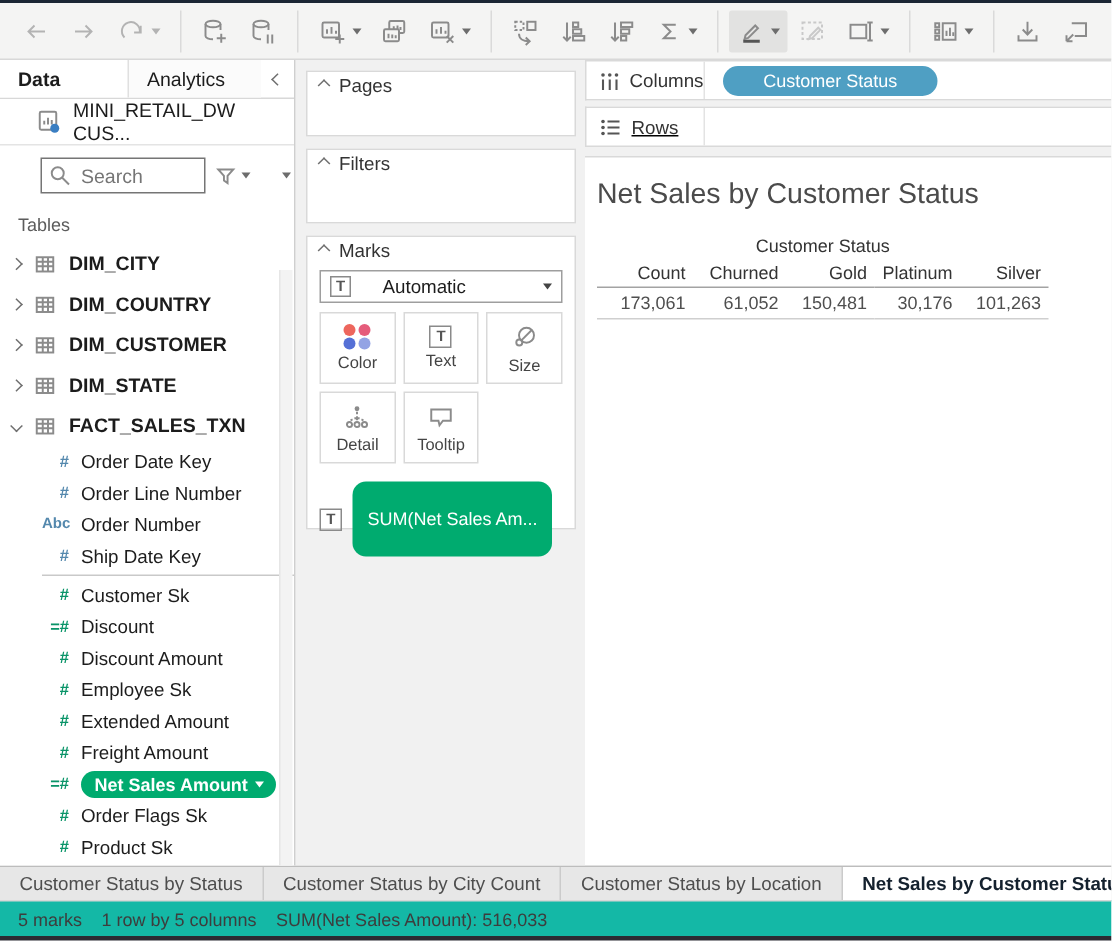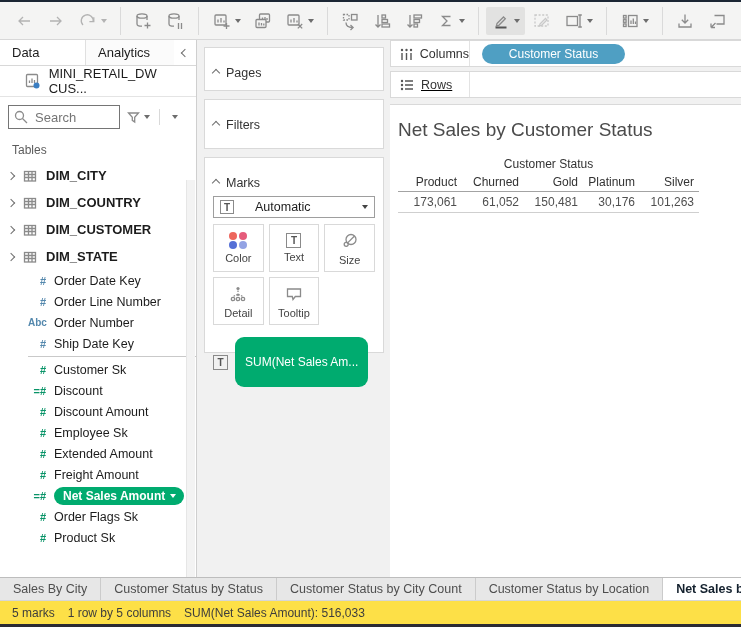--- a/index.html
+++ b/index.html
@@ -24,31 +24,31 @@
   
   .main { display:flex; height:537px; background:#f1f1f1; }
 
   
   .left-panel { width:197px; background:#fff; border-right:1px solid #cfcfcf;
     display:flex; flex-direction:column; position:relative; }
   .lp-scroll { position:absolute; top:140px; bottom:0; right:1px; width:9px; background:#f3f3f3;
     border-left:1px solid #e6e6e6; }
   .dp-tabs { height:26px; display:flex; align-items:stretch; border-bottom:1px solid #d8d8d8; }
   .dp-tab { display:flex; align-items:center; padding-left:12px; font-size:13px; color:#1c1c1c; }
-  .dp-tab.data { width:86px; font-weight:normal; border-right:1px solid #e0e0e0; background:#fff; }
+  .dp-tab.data { width:86px; font-weight:bold; border-right:1px solid #e0e0e0; background:#fff; }
   .dp-tab.analytics { flex:1; background:#fbfbfb; }
   .dp-collapse { width:22px; display:flex; align-items:center; justify-content:center; }
   .chev { width:6px; height:6px; border-right:1.5px solid #6f6f6f; border-bottom:1.5px solid #6f6f6f; display:inline-block; }
   .chev.right { transform:rotate(-45deg); }
   .chev.left  { transform:rotate(135deg); }
   .chev.down  { transform:rotate(45deg); }
   .chev.up    { transform:rotate(225deg); }
   .ds-row { height:31px; display:flex; align-items:center; gap:7px; padding-left:24px;
     border-bottom:1px solid #e4e4e4; font-size:13px; color:#1c1c1c; }
-  .search-row { display:flex; align-items:center; padding:8px 4px 6px 8px; gap:4px; }
+  .search-row { display:flex; align-items:center; padding:8px 4px 6px 8px; gap:4px;margin-left:19px; }
   .search-box { width:112px; height:24px; border:1px solid #757575; display:flex; align-items:center;
     padding:0 4px; gap:4px; background:#fff; }
   .search-box input { border:none; outline:none; width:80px; font-size:13px; color:#333;
     font-family:"Liberation Sans",sans-serif; background:transparent; }
   .mini-btn { display:flex; align-items:center; padding:2px; }
   .vdiv { width:1px; height:16px; background:#d9d9d9; margin:0 3px; }
   .tables-label { font-size:12px; color:#5c5c5c; padding:8px 0 5px 12px; }
   .table-row { height:27px; display:flex; align-items:center; font-size:13px; font-weight:bold;
     color:#1c1c1c; padding-left:8px; gap:8px; }
   .field-row { height:21px; display:flex; align-items:center; font-size:12.5px; color:#1c1c1c;
@@ -59,21 +59,21 @@
   .f-icon.abc { font-size:10px; }
   .field-sep { height:1px; background:#c9c9c9; margin:2px 0 2px 28px; }
   .field-pill { background:#00ab6f; color:#fff; font-weight:bold; border-radius:9px;
     padding:2px 8px 2px 9px; display:inline-flex; align-items:center; gap:5px; font-size:12px; }
   .caret-w { width:0;height:0;border-left:3.5px solid transparent;border-right:3.5px solid transparent;
     border-top:4px solid #fff; }
 
   
   .middle-panel { width:193px; background:#f1f1f1; padding:7px 6px 0 7px; }
   .card { background:#fff; border:1px solid #d9d9d9; margin-bottom:8px; }
-  .card-header { display:flex; align-items:center; gap:7px; padding:18px 8px 4px 8px;
+  .card-header { display:flex; align-items:center; gap:7px; padding:2px 8px 4px 8px;
     font-size:12.5px; color:#333; }
   .card.pages { height:44px; }
   .card.filters { height:50px; }
   .card.marks { height:196px; padding-bottom:6px; }
   .marks-body { padding:2px 8px 0 8px; }
   .mark-dd { height:22px; border:1px solid #9e9e9e; display:flex; align-items:center;
     padding:0 6px; gap:21px; background:#fff; }
   .t-chip { width:15px; height:15px; border:1px solid #8a8a8a; display:flex; align-items:center;
     justify-content:center; font-size:10px; font-weight:bold; color:#555; flex:none; }
   .t-chip::before { content:"T"; }
@@ -107,21 +107,21 @@
   .xtab td.val { text-align:right; color:#4f4f4f; border-top:1px solid #a3a3a3;
     border-bottom:1px solid #cfcfcf; padding-top:3px; padding-bottom:3px; }
   .c0{width:64px}.c1{width:62px}.c2{width:59px}.c3{width:57px}.c4{width:59px}
 
   
   .sheet-tabs { height:23px; background:#e7e7e7; border-top:1px solid #bdbdbd;
     display:flex; overflow:hidden; }
   .sheet-tab { padding:0 13px; display:flex; align-items:center; font-size:12.5px; color:#4e4e4e;
     border-right:1px solid #cbcbcb; white-space:nowrap; flex:none; }
   .sheet-tab.active { background:#fff; color:#14212e; font-weight:bold; }
-  .status-bar { height:24px; background:#fde047; border-top:1px solid #d6d6d6;
+  .status-bar { height:24px; background:#14b8a6; border-top:1px solid #d6d6d6;
     display:flex; align-items:center; padding-left:12px; font-size:12px; color:#3d3d3d; gap:13px; }
 </style>
 </head>
 <body>
 
 <div class="top-edge"></div>
 
 <div class="toolbar">
   <div class="tb-btn">
     <svg class="ic ic-light" width="20" height="20">
@@ -325,20 +325,28 @@
         </svg>
       <span>DIM_CUSTOMER</span>
     </div>
     <div class="table-row">
       <span class="chev right"></span>
       <svg class="ic" width="16" height="16" stroke-width="1">
           <rect x="2.5" y="3.5" width="11" height="9.5"></rect>
           <path d="M2.5 6.5h11M2.5 9.5h11M6.5 3.5v9.5M10 3.5v9.5"></path>
         </svg>
       <span>DIM_STATE</span>
+    </div>
+    <div class="table-row">
+      <span class="chev down"></span>
+      <svg class="ic" width="16" height="16" stroke-width="1">
+          <rect x="2.5" y="3.5" width="11" height="9.5"></rect>
+          <path d="M2.5 6.5h11M2.5 9.5h11M6.5 3.5v9.5M10 3.5v9.5"></path>
+        </svg>
+      <span>FACT_SALES_TXN</span>
     </div>
 
     <div class="field-row">
       <span class="f-icon dim">#</span>
       <span>Order Date Key</span>
     </div>
     <div class="field-row">
       <span class="f-icon dim">#</span>
       <span>Order Line Number</span>
     </div>
@@ -489,41 +497,40 @@
       </div>
     </div>
     <div class="canvas">
       <div class="sheet-title">Net Sales by Customer Status</div>
       <table class="xtab">
         <tbody>
             <tr>
           <th class="dim-hdr" colspan="5">Customer Status</th>
         </tr>
         <tr>
-          <th class="col-hdr c0">Product</th>
+          <th class="col-hdr c0">Count</th>
           <th class="col-hdr c1">Churned</th>
           <th class="col-hdr c2">Gold</th>
           <th class="col-hdr c3">Platinum</th>
           <th class="col-hdr c4">Silver</th>
         </tr>
         <tr>
           <td class="val">173,061</td>
           <td class="val">61,052</td>
           <td class="val">150,481</td>
           <td class="val">30,176</td>
           <td class="val">101,263</td>
         </tr>
       </tbody>
         </table>
     </div>
   </div>
 </div>
 
 <div class="sheet-tabs">
-  <div class="sheet-tab">Sales By City</div>
   <div class="sheet-tab">Customer Status by Status</div>
   <div class="sheet-tab">Customer Status by City Count</div>
   <div class="sheet-tab">Customer Status by Location</div>
   <div class="sheet-tab active">Net Sales by Customer Status</div>
 </div>
 
 <div class="status-bar">
   <span>5 marks</span>
   <span>1 row by 5 columns</span>
   <span>SUM(Net Sales Amount): 516,033</span>

